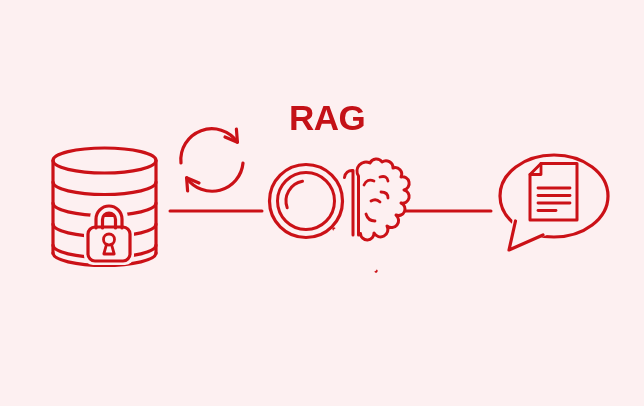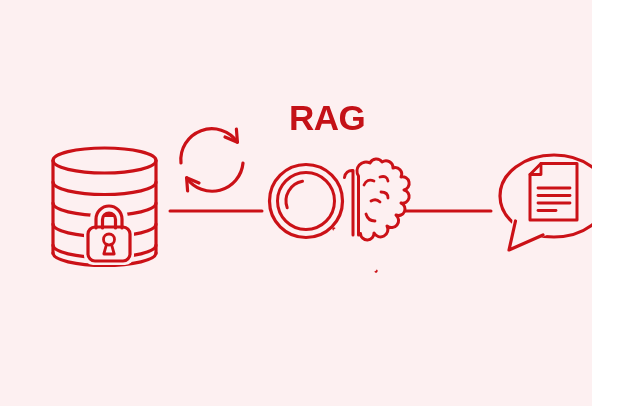--- a/index.html
+++ b/index.html
@@ -1,19 +1,19 @@
 <!DOCTYPE html>
 <html style="--background: #fdf0f1; --stroke: #cb1117; --title-text: #c41117;"><head>
 <meta charset="utf-8">
 <style>
   html,body { margin:0; padding:0; }
   body { font-family: "Liberation Sans", sans-serif; }
   .stage {
     position: relative;
-    width: 592px; height: 406px;
+    width: 644px; height: 406px;
     background: var(--background, #fdf0f1);
     overflow: hidden;
   }
   .diagram-svg { position:absolute; left:0; top:0; }
   .s {
     fill: none;
     stroke: var(--stroke, #cb1117);
     stroke-width: 3.2;
     stroke-linecap: round;
     stroke-linejoin: round;

